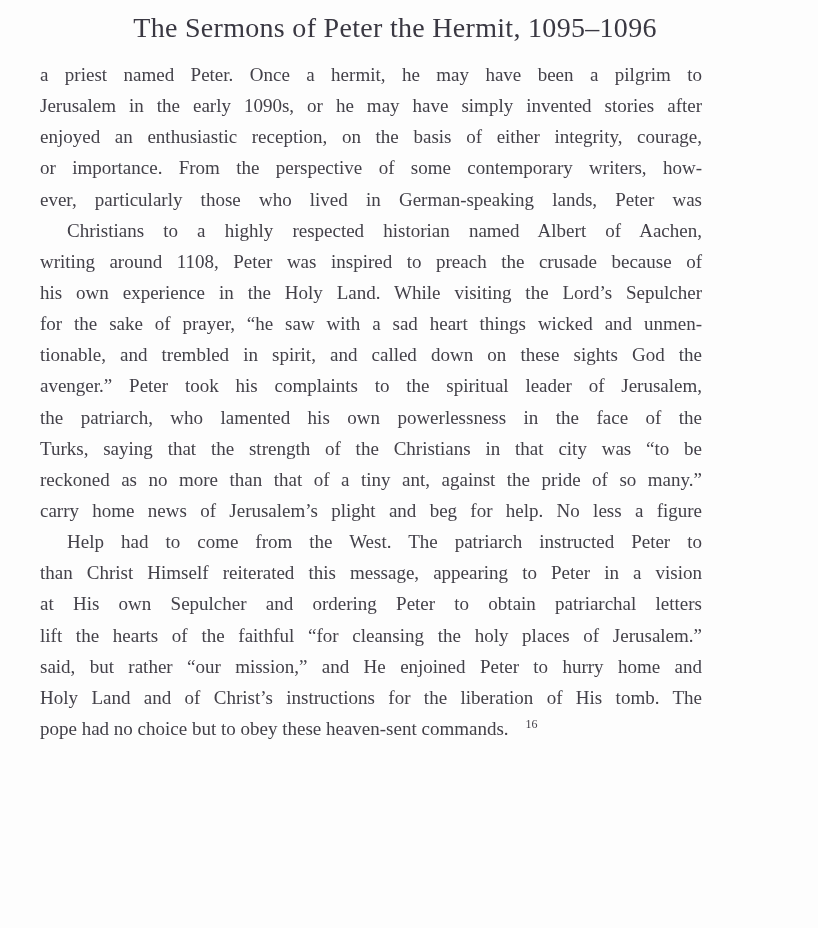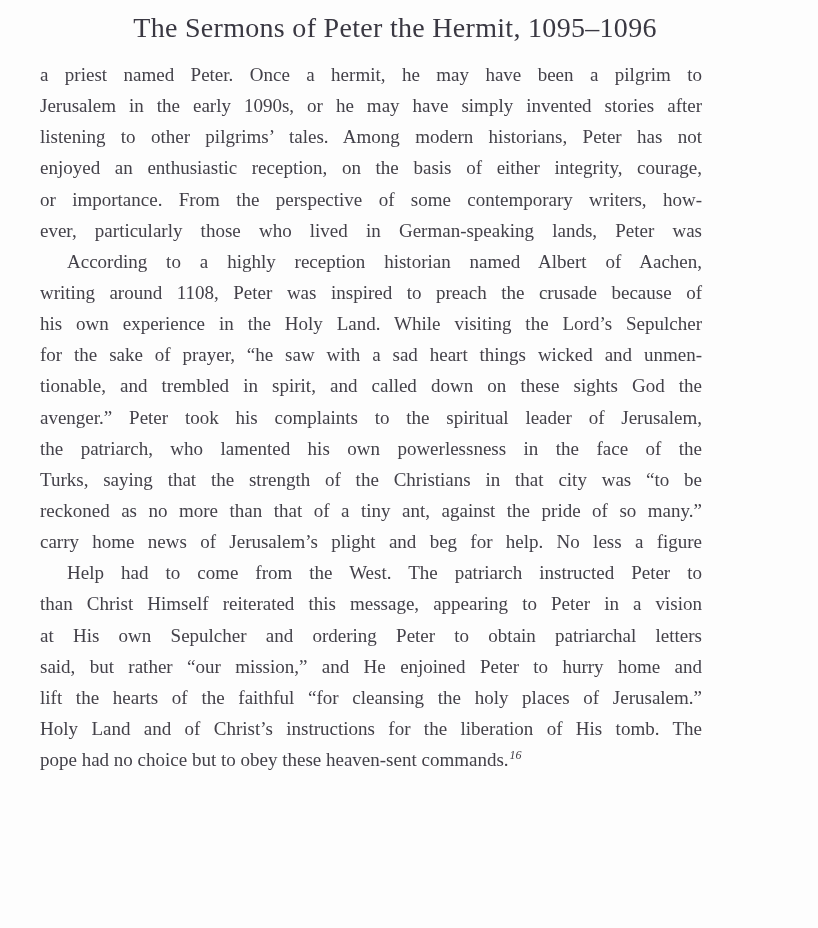--- a/index.html
+++ b/index.html
@@ -55,61 +55,59 @@
     right: -72px;
     top: 3px;
     bottom: 2px;
     background: #f3f3f5;
     z-index: -1;
   }
   sup.fn {
     font-size: 12px;
     line-height: 0;
     vertical-align: super;
-    margin-left: 1px;
-    font-style: italic;
+    margin-left: 17px;
   }
 </style>
 </head>
 <body>
 
 <div class="page">
 
   <h1 class="title">The Sermons of Peter the Hermit, 1095–1096</h1>
 
   <div class="body-text">
 
     <div class="para">
       <div class="line">a priest named Peter. Once a hermit, he may have been a pilgrim to</div>
       <div class="line">Jerusalem in the early 1090s, or he may have simply invented stories after</div>
-      <div class="line">listening to other pilgrims’ tales. Among modern historians, Peter has not</div>
       <div class="line shade">enjoyed an enthusiastic reception, on the basis of either integrity, courage,</div>
       <div class="line">or importance. From the perspective of some contemporary writers, how-</div>
       <div class="line">ever, particularly those who lived in German-speaking lands, Peter was</div>
     </div>
 
     <div class="para">
-      <div class="line indent">According to a highly reception historian named Albert of Aachen,</div>
+      <div class="line indent">Christians to a highly respected historian named Albert of Aachen,</div>
       <div class="line">writing around 1108, Peter was inspired to preach the crusade because of</div>
       <div class="line">his own experience in the Holy Land. While visiting the Lord’s Sepulcher</div>
       <div class="line shade">for the sake of prayer, “he saw with a sad heart things wicked and unmen-</div>
       <div class="line">tionable, and trembled in spirit, and called down on these sights God the</div>
       <div class="line">avenger.” Peter took his complaints to the spiritual leader of Jerusalem,</div>
       <div class="line shade">the patriarch, who lamented his own powerlessness in the face of the</div>
       <div class="line">Turks, saying that the strength of the Christians in that city was “to be</div>
       <div class="line">reckoned as no more than that of a tiny ant, against the pride of so many.”</div>
     </div>
 
     <div class="para">
       <div class="line">carry home news of Jerusalem’s plight and beg for help. No less a figure</div>
       <div class="line indent">Help had to come from the West. The patriarch instructed Peter to</div>
       <div class="line">than Christ Himself reiterated this message, appearing to Peter in a vision</div>
       <div class="line">at His own Sepulcher and ordering Peter to obtain patriarchal letters</div>
+      <div class="line">lift the hearts of the faithful “for cleansing the holy places of Jerusalem.”</div>
       <div class="line">said, but rather “our mission,” and He enjoined Peter to hurry home and</div>
-      <div class="line">lift the hearts of the faithful “for cleansing the holy places of Jerusalem.”</div>
       <div class="line">Holy Land and of Christ’s instructions for the liberation of His tomb. The</div>
       <div class="line last">
         <span>pope had no choice but to obey these heaven-sent commands.</span><sup class="fn">16</sup>
       </div>
     </div>
 
   </div>
 </div>
 
 </body></html>

